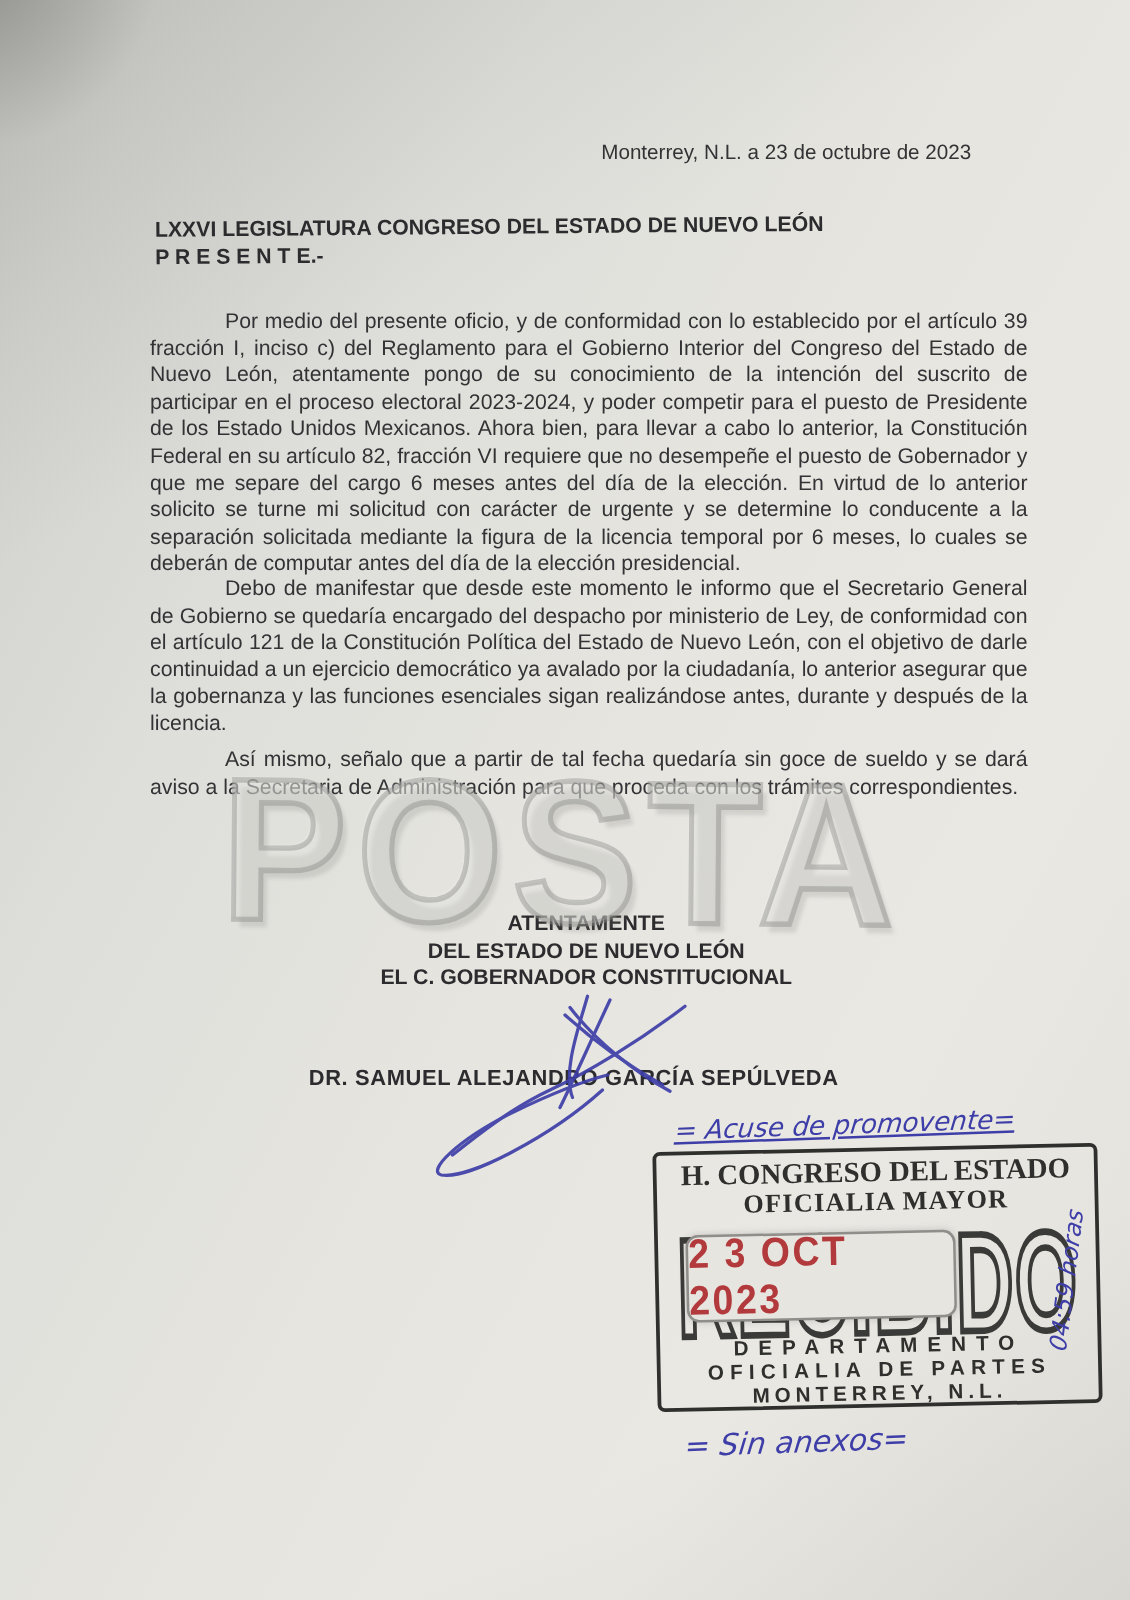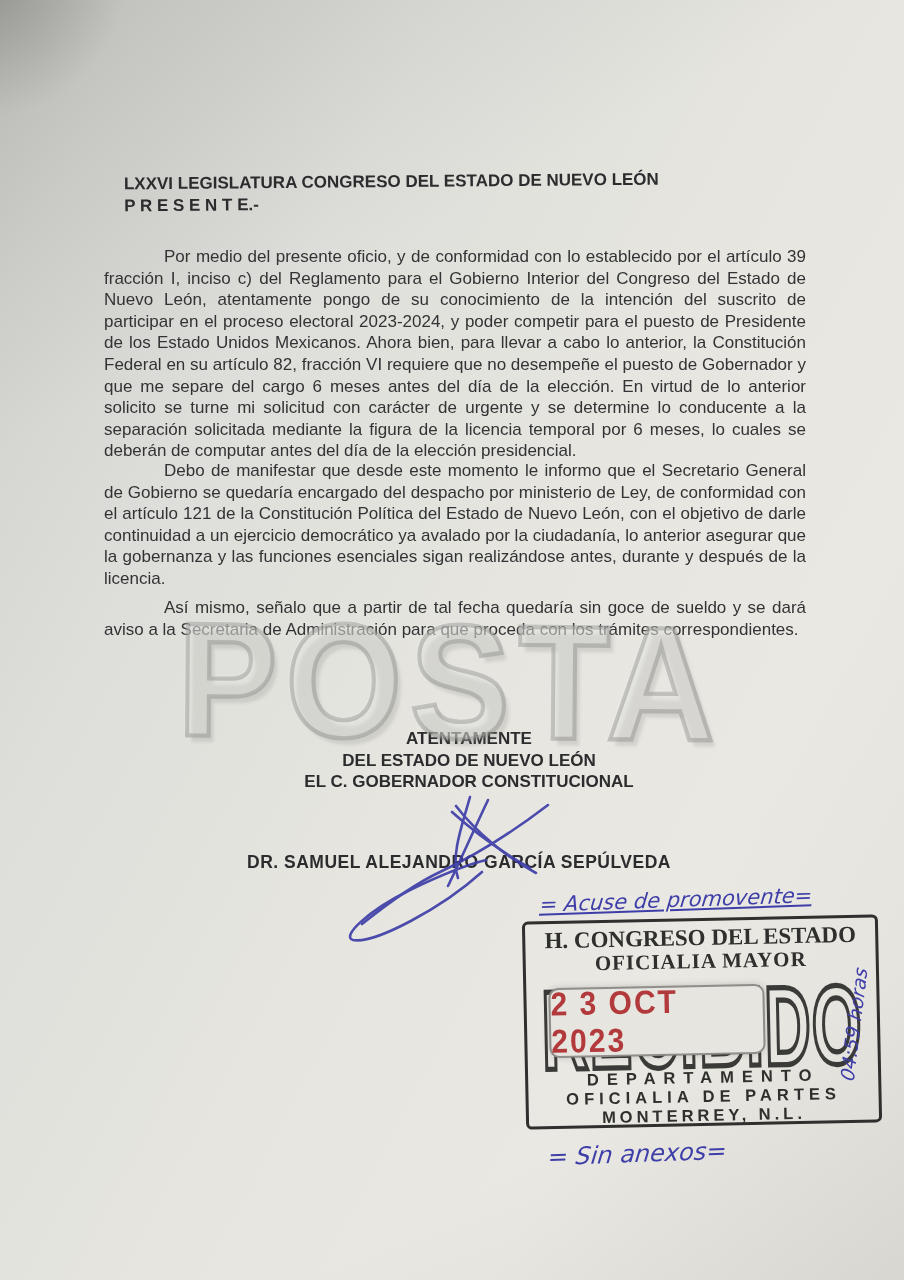--- a/index.html
+++ b/index.html
@@ -17,21 +17,21 @@
     background:
       radial-gradient(circle at -2% -2%, rgba(60,60,55,0.30) 0%, rgba(60,60,55,0) 9%),
       linear-gradient(152deg, rgba(110,110,105,0.16) 0%, rgba(110,110,105,0) 26%),
       linear-gradient(332deg, rgba(120,120,112,0.10) 0%, rgba(120,120,112,0) 18%);
     z-index:1;
   }
   .abs{position:absolute;}
   
   .date-block{left:481px;top:113px;font-size:16.5px;line-height:19.5px;z-index:2;}
   .recipient{left:124px;top:171px;font-size:17px;line-height:21.5px;font-weight:bold;color:#2c2c2e;z-index:2;transform:rotate(-0.5deg);}
-  .body-par{left:104px;width:702px;margin:0;font-size:17px;line-height:21.6px;text-align:justify;z-index:2;position:absolute;}
+  .body-par{left:120px;width:702px;margin:0;font-size:17px;line-height:21.6px;text-align:justify;z-index:2;position:absolute;}
   .indent{text-indent:60px;}
   .para1{top:246px;}
   .para2{top:460px;}
   .para3{top:597px;}
   .closing{top:685px;text-align:left;}
   .atentamente{left:254px;top:728px;width:430px;text-align:center;font-weight:bold;font-size:17px;line-height:21.5px;color:#2c2c2e;z-index:2;}
   .signer-name{left:154px;top:852px;width:610px;text-align:center;font-weight:bold;font-size:17.5px;letter-spacing:0.5px;color:#2c2c2e;z-index:2;}
   
   .watermark{
     left:178px;top:598px;z-index:5;pointer-events:none;
@@ -73,20 +73,21 @@
   .stamp-l3{font-size:16.5px;letter-spacing:8px;}
   .stamp-l4{font-size:16.5px;letter-spacing:5px;}
   .stamp-l5{font-size:16.5px;letter-spacing:4px;}
 </style>
 </head>
 <body>
 
 <div class="page">
 
   <div class="abs date-block">
+    <div>Monterrey, N.L. a 23 de octubre de 2023</div>
   </div>
 
   <div class="abs recipient">
     <div>LXXVI LEGISLATURA CONGRESO DEL ESTADO DE NUEVO LEÓN</div>
     <div>P R E S E N T E.-</div>
   </div>
 
   <p class="body-par indent para1">Por medio del presente oficio, y de conformidad con lo establecido por el artículo 39 fracción I, inciso c) del Reglamento para el Gobierno Interior del Congreso del Estado de Nuevo León, atentamente pongo de su conocimiento de la intención del suscrito de participar en el proceso electoral 2023-2024, y poder competir para el puesto de Presidente de los Estado Unidos Mexicanos. Ahora bien, para llevar a cabo lo anterior, la Constitución Federal en su artículo 82, fracción VI requiere que no desempeñe el puesto de Gobernador y que me separe del cargo 6 meses antes del día de la elección. En virtud de lo anterior solicito se turne mi solicitud con carácter de urgente y se determine lo conducente a la separación solicitada mediante la figura de la licencia temporal por 6 meses, lo cuales se deberán de computar antes del día de la elección presidencial.</p>
   <p class="body-par indent para2">Debo de manifestar que desde este momento le informo que el Secretario General de Gobierno se quedaría encargado del despacho por ministerio de Ley, de conformidad con el artículo 121 de la Constitución Política del Estado de Nuevo León, con el objetivo de darle continuidad a un ejercicio democrático ya avalado por la ciudadanía, lo anterior asegurar que la gobernanza y las funciones esenciales sigan realizándose antes, durante y después de la licencia.</p>
   <p class="body-par indent para3">Así mismo, señalo que a partir de tal fecha quedaría sin goce de sueldo y se dará aviso a la Secretaria de Administración para que proceda con los trámites correspondientes.</p>

